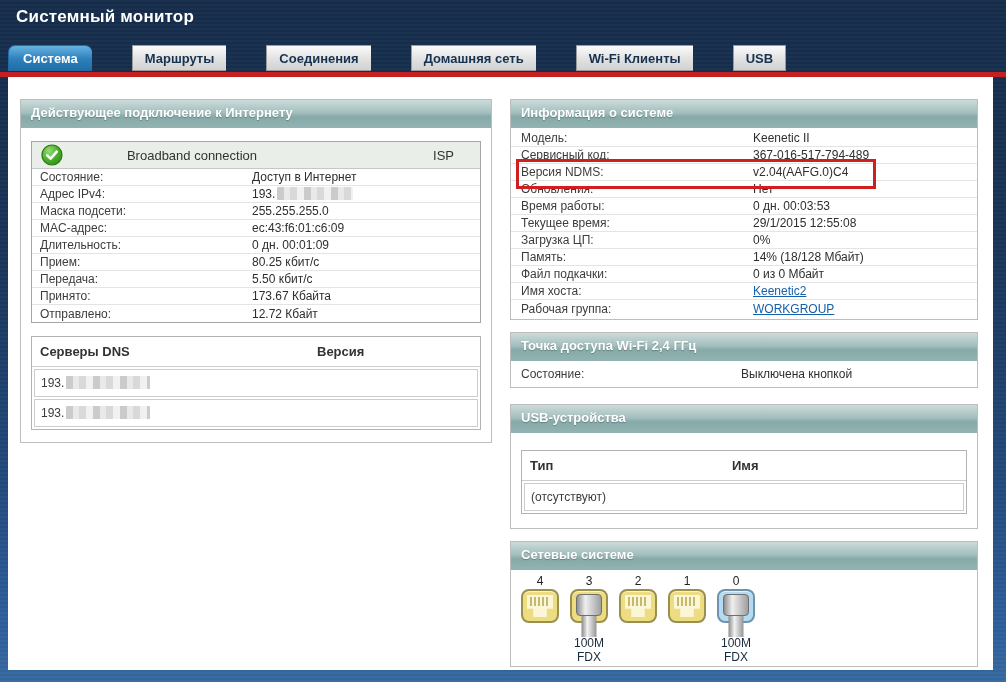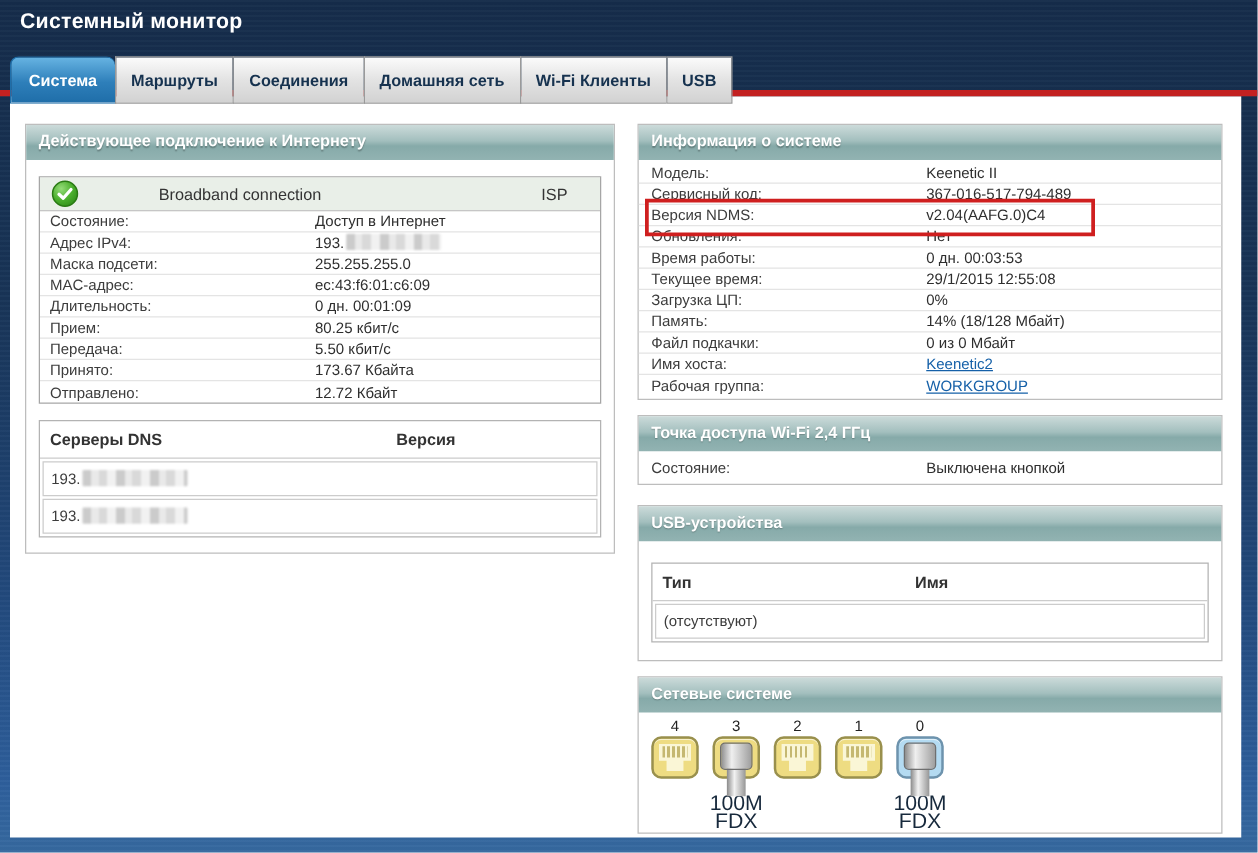--- a/index.html
+++ b/index.html
@@ -8,21 +8,21 @@
     position: relative;
     font-family: "Liberation Sans", sans-serif;
     background:
       repeating-linear-gradient(180deg, rgba(255,255,255,0.025) 0 2px, rgba(0,0,0,0.02) 2px 4px),
       linear-gradient(180deg, #152c4a 0%, #183457 35%, #22497c 70%, #2e5f9c 92%, #36699f 100%);
   }
   .page-title {
     position:absolute; left:16px; top:7px;
     color:#ffffff; font-size:17px; font-weight:bold; letter-spacing:0.2px;
   }
-  .tabs { position:absolute; left:8px; top:45px; display:flex; height:38px; z-index:2; }
+  .tabs { position:absolute; left:8px; top:45px; display:flex; height:26px; z-index:2;gap:40px; }
   .tab {
     display:flex; align-items:center; padding:0 12px;
     font-size:13px; font-weight:bold; color:#16324f;
     background:linear-gradient(180deg,#fbfbfb,#e3e3e3 50%,#d2d2d2);
     border:1px solid #9a9a9a; border-right:none; cursor:pointer; white-space:nowrap;
   }
   .tab:last-child { border-right:1px solid #9a9a9a; }
   .tab.active {
     background:linear-gradient(180deg,#66b3e2,#2e7fba 55%,#1f6ea9);
     color:#fff; border-color:#1f6ea9;
@@ -62,21 +62,21 @@
   
   .tbl { margin:13px 10px 12px 10px; border:1px solid #b3b3b3; }
   .tbl-head { display:flex; font-size:13px; font-weight:bold; color:#333;
               padding:7px 8px; border-bottom:1px solid #cccccc; }
   .tbl-row { border:1px solid #cccccc; margin:2px; padding:6px 6px; font-size:12px; color:#3c3c3c; }
   .dns-c1 { width:277px; } .dns-c2 { flex:1; }
   .usb-c1 { width:202px; } .usb-c2 { flex:1; }
 
   
   .sys-body { position:relative; padding:2px 0; }
-  .sys-body .kv-row { padding-left:10px; }
+  .sys-body .kv-row { padding-left:10px;gap:12px; }
   .sys-body .kv-label { width:220px; }
   .red-annotation { position:absolute; left:5px; top:31px; width:360px; height:30px;
                     border:3px solid #cf1f1f; z-index:3; pointer-events:none; }
   .link { color:#1560a8; text-decoration:underline; cursor:pointer; }
 
   .wifi-body .kv-row { height:26px; padding-left:10px; }
   .wifi-body .kv-label { width:220px; }
 
   .usb-body { padding:17px 10px 2px 10px; }
   .usb-body .tbl { margin:0 0 12px 0; }
@@ -97,21 +97,21 @@
                     box-shadow:inset 0 1px 0 rgba(255,255,255,0.6); }
   .socket { position:absolute; left:4px; right:4px; top:4px; bottom:4px; background:#faf6d6;
             clip-path:polygon(0 0,100% 0,100% 62%,76% 62%,76% 100%,24% 100%,24% 62%,0 62%); }
   .socket::before { content:""; position:absolute; left:3px; right:3px; top:2px; height:9px;
             background:repeating-linear-gradient(90deg,#c5b871 0 2px,rgba(0,0,0,0) 2px 4px); }
   .plug { position:absolute; left:4px; right:4px; top:3px; height:22px; border-radius:4px;
           background:linear-gradient(90deg,#8f8f8f,#efefef 35%,#9f9f9f);
           border:1px solid #6f6f6f; z-index:2; }
   .cable { position:absolute; left:50%; transform:translateX(-50%); top:18px; width:15px; height:28px;
            background:linear-gradient(90deg,#8a8a8a,#f2f2f2 40%,#969696); z-index:1; }
-  .port-status { margin-top:13px; font-size:17px; line-height:14px; color:#17293c; text-align:center; white-space:pre-line; }
+  .port-status { margin-top:13px; font-size:12px; line-height:14px; color:#17293c; text-align:center; white-space:pre-line; }
 
   
   .redacted { display:inline-block; vertical-align:-2px; height:13px; margin-left:2px; border-radius:1px;
     background:repeating-linear-gradient(90deg,#cbcbcb 0 7px,#e9e9e9 7px 13px,#d9d9d9 13px 20px,#f1f1f1 20px 27px);
     filter:blur(0.7px); }
   .redacted.w76 { width:76px; } .redacted.w84 { width:84px; }
 </style>
 </head>
 <body>
 

